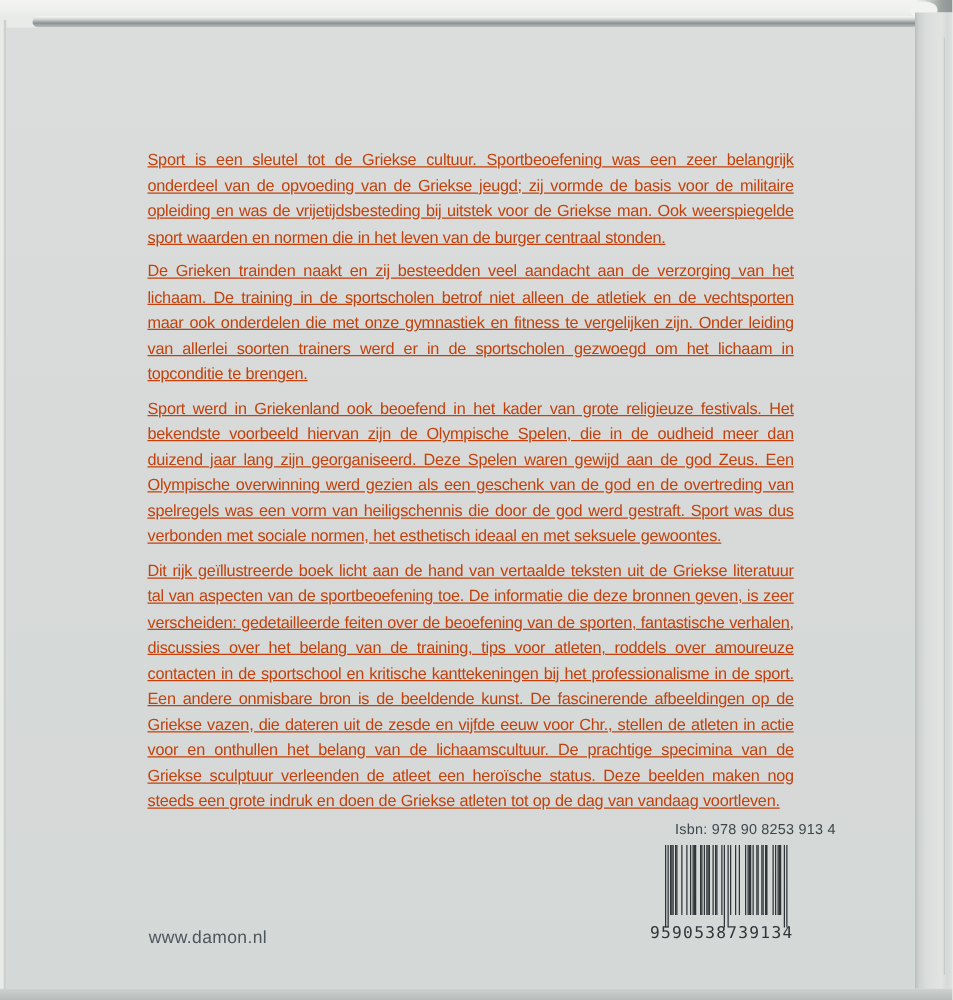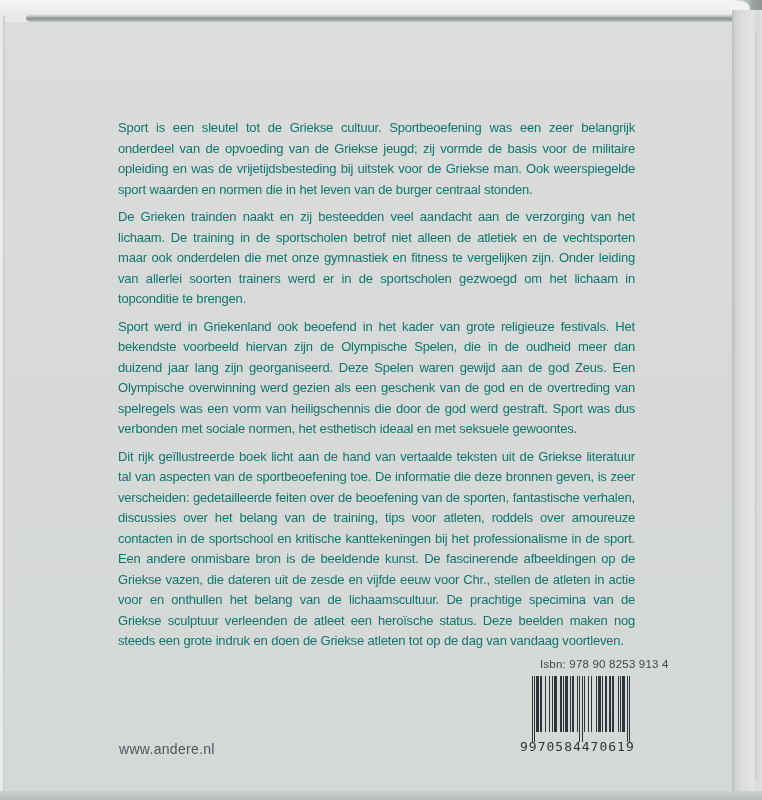--- a/index.html
+++ b/index.html
@@ -19,21 +19,21 @@
   .left-edge-line{position:absolute;left:3px;top:16px;width:2px;height:778px;background:#ccd0cf;}
   .cover{position:absolute;left:5px;top:22px;width:727px;height:769px;
     background:linear-gradient(180deg,#dadddb 0%,#d7dad8 40%,#d4d8d6 100%);}
   .fore-edge{position:absolute;left:732px;top:10px;width:30px;height:781px;
     background:linear-gradient(90deg,#b9bebd 0%,#cdd1d0 10%,#dadddc 30%,#e2e4e2 70%,#d5d9d7 86%,#e0e2e0 100%);}
   .fore-edge-line{position:absolute;left:755px;top:30px;width:1px;height:750px;background:#c6cac9;}
   .bottom-edge{position:absolute;left:0;top:791px;width:762px;height:9px;
     background:linear-gradient(180deg,#cdd1d0 0%,#b7bbba 100%);}
 
   
-  .blurb{position:absolute;left:118px;top:118px;width:517px;color:#0f766e;}
+  .blurb{position:absolute;left:118px;top:118px;width:517px;color:#c2410c;text-decoration:underline;}
   .blurb p{margin:0 0 7px 0;text-align:justify;font-size:13px;line-height:20.5px;
     letter-spacing:-0.2px;word-spacing:0.2px;}
 
   
   .isbn-label{position:absolute;left:540px;top:658px;width:98px;font-size:11.5px;
     letter-spacing:0.2px;color:#3e474c;white-space:nowrap;}
   #barcode{position:absolute;left:532px;top:676px;width:98px;height:66px;}
   #barcode i{position:absolute;top:0;display:block;background:#2f3639;}
   .bc-digits{position:absolute;left:520px;top:739px;width:112px;display:flex;
     justify-content:space-between;font-family:"DejaVu Sans Mono",monospace;
@@ -110,19 +110,19 @@
       <i style="left:85.62px;width:1.05px;height:56px"></i>
       <i style="left:87.68px;width:1.05px;height:56px"></i>
       <i style="left:89.75px;width:1.05px;height:56px"></i>
       <i style="left:90.78px;width:1.05px;height:56px"></i>
       <i style="left:91.81px;width:1.05px;height:56px"></i>
       <i style="left:94.91px;width:1.05px;height:66px"></i>
       <i style="left:96.97px;width:1.05px;height:66px"></i>
     </div>
   <div class="bc-digits">
     <span>9</span>
-    <span>970584</span>
-    <span>470619</span>
+    <span>590538</span>
+    <span>739134</span>
   </div>
 
-  <div class="website">www.andere.nl</div>
+  <div class="website">www.damon.nl</div>
 
 </div>
 
 </body></html>

